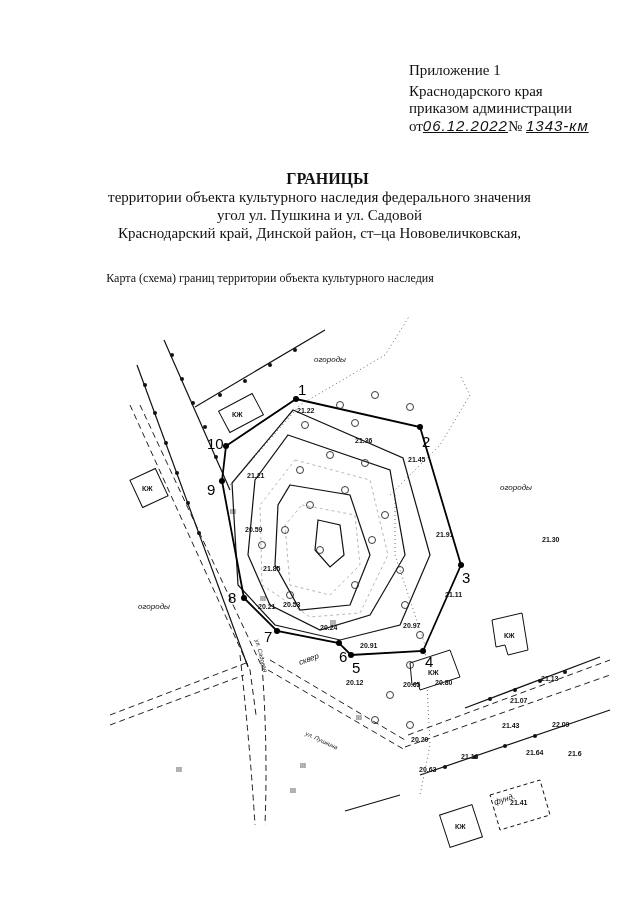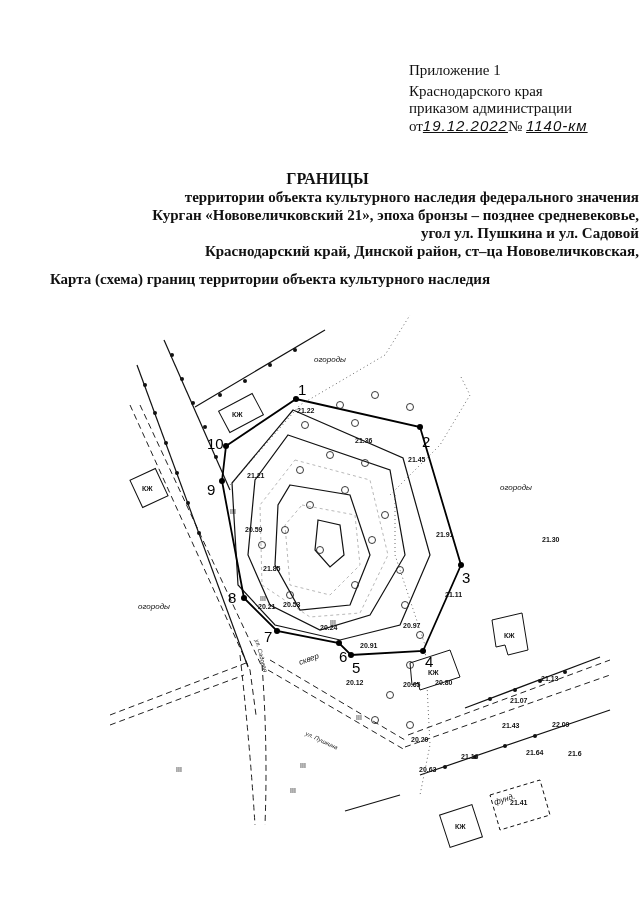--- a/index.html
+++ b/index.html
@@ -4,42 +4,41 @@
 <style>
   html, body { margin: 0; padding: 0; background: #ffffff; }
   body { width: 639px; height: 905px; position: relative; overflow: hidden;
          font-family: "Liberation Serif", serif; color: #111; }
   .approval { position: absolute; left: 409px; top: 62px; font-size: 15px; line-height: 17px; }
   .approval .app-no { margin-bottom: 4px; }
   .approval .hand { font-family: "Liberation Sans", sans-serif; font-style: italic;
                     text-decoration: underline; letter-spacing: 1px; font-size: 15px; }
   .title-block { position: absolute; left: 0; width: 639px; top: 170px; text-align: center; }
   .title-block .main-title { font-weight: bold; font-size: 16px; line-height: 18px; padding-left: 16px; }
-  .title-block .sub { font-weight: bold; font-size: 15px; line-height: 18px; text-align: right; }
+  .title-block .sub { font-weight: normal; font-size: 15px; line-height: 18px; }
   .map-caption { position: absolute; left: 0; width: 540px; top: 271px; text-align: center;
-                 font-size: 15px; font-weight: bold; }
+                 font-size: 12px; }
   .map { position: absolute; left: 0; top: 295px; width: 639px; height: 610px; }
   .map text { font-family: "Liberation Sans", sans-serif; }
 </style>
 </head>
 <body>
 
 <div class="approval">
   <div class="app-no">Приложение 1</div>
   <div>Краснодарского края</div>
   <div>приказом администрации</div>
   <div>
-    <span>от</span><span class="hand">19.12.2022</span><span>№</span>&nbsp;<span class="hand">1140-км</span>
+    <span>от</span><span class="hand">06.12.2022</span><span>№</span>&nbsp;<span class="hand">1343-км</span>
   </div>
 </div>
 
 <div class="title-block">
   <div class="main-title">ГРАНИЦЫ</div>
   <div class="sub">территории объекта культурного наследия федерального значения</div>
-  <div class="sub">Курган «Нововеличковский 21», эпоха бронзы – позднее средневековье,</div>
   <div class="sub">угол ул. Пушкина и ул. Садовой</div>
   <div class="sub">Краснодарский край, Динской район, ст–ца Нововеличковская,</div>
 </div>
 
 <div class="map-caption">Карта (схема) границ территории объекта культурного наследия</div>
 
 <svg class="map" viewBox="0 0 639 610" width="639" height="610">
 
   <g fill="none" stroke="#222" stroke-width="1" stroke-dasharray="6,4">
     <path d="M130 110 L250 375 L256 420"></path>

